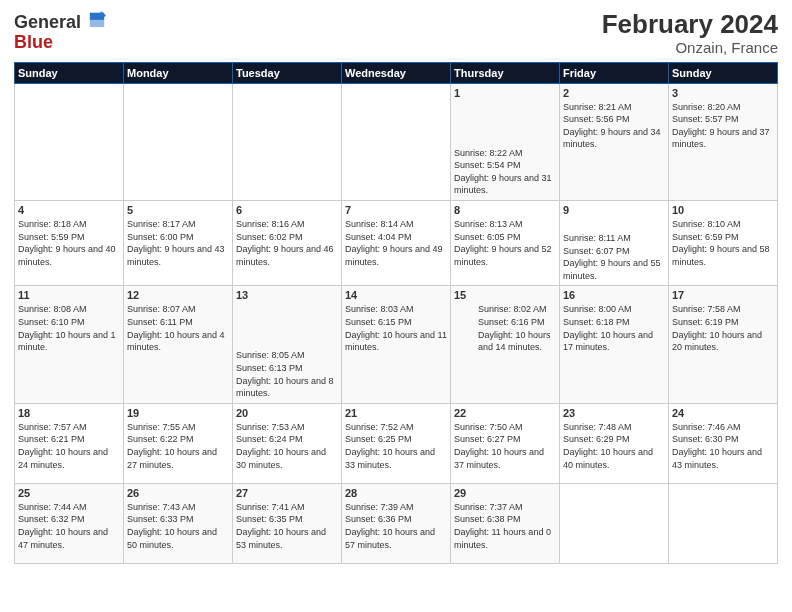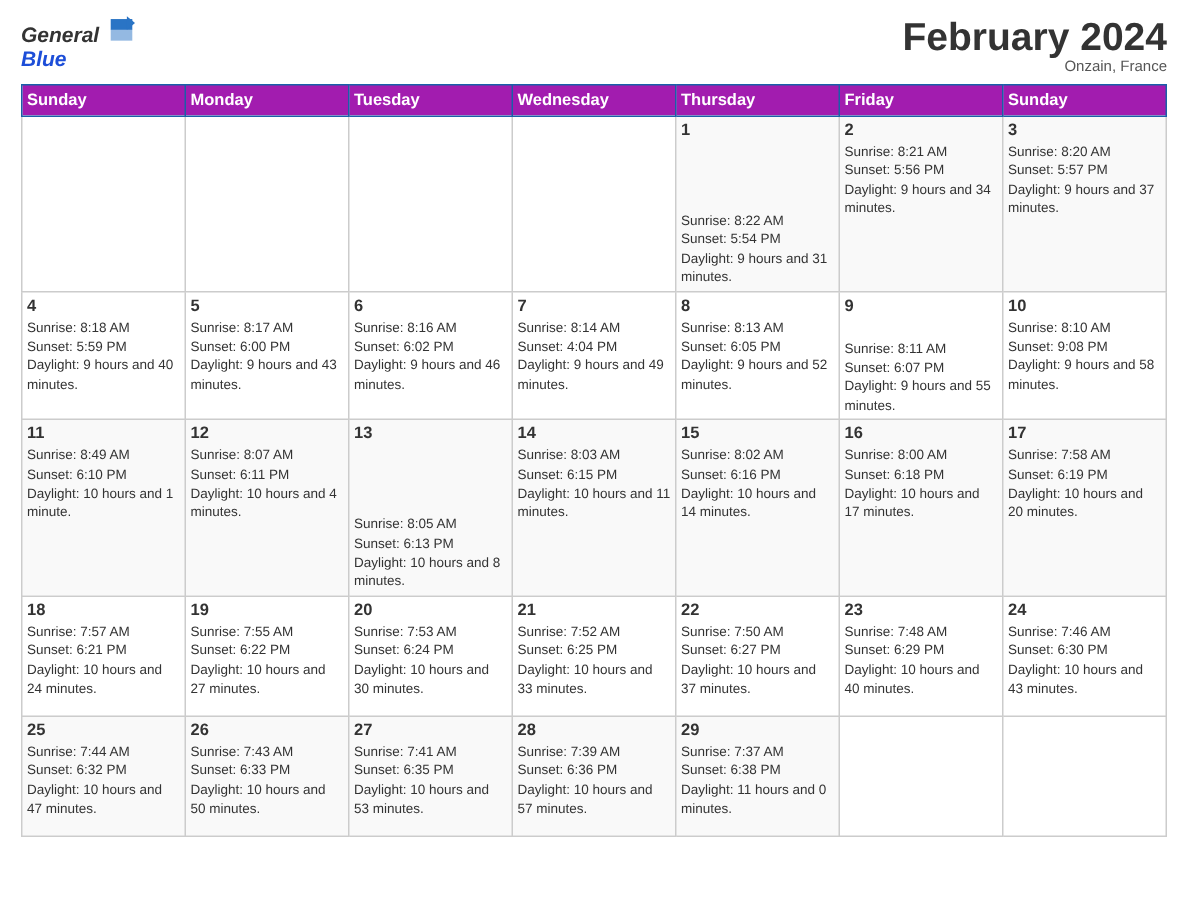--- a/index.html
+++ b/index.html
@@ -20,52 +20,51 @@
       display: flex;
       justify-content: space-between;
       align-items: flex-start;
       margin-bottom: 6px;
     }
     .logo {
       display: flex;
       align-items: center;
     }
     .logo-text {
-      font-size: 14px;
+      font-size: 18px;
       font-weight: bold;
       line-height: 1.1;
-      font-style: italic;
     }
     .logo-general { color: #333; }
-    .logo-blue { color: #1d4ed8; }
+    .logo-blue { color: #b91c1c; }
     .logo-icon {
       width: 18px;
       height: 18px;
       margin-left: 2px;
     }
     .title-block {
       text-align: right;
     }
     .month-title {
       font-size: 26px;
       font-weight: bold;
       color: #333;
       line-height: 1.1;
     }
     .location {
-      font-size: 10px;
+      font-size: 15px;
       color: #555;
     }
     table {
       width: 100%;
       border-collapse: collapse;
       table-layout: fixed;
     }
     thead tr th {
-      background-color: #a21caf;
+      background-color: #0f172a;
       color: #fff;
       font-size: 11px;
       font-weight: bold;
       padding: 4px 3px;
       text-align: left;
       border: 1px solid #1a5fa8;
     }
     tbody tr td {
       border: 1px solid #ccc;
       vertical-align: top;
@@ -191,28 +190,28 @@
           </td>
           <td>
             <span class="day-num">9</span>
             <div class="day-info" style="white-space: pre-line; margin-top: 16px;">Sunrise: 8:11 AM
 Sunset: 6:07 PM
 Daylight: 9 hours and 55 minutes.</div>
           </td>
           <td>
             <span class="day-num">10</span>
             <div class="day-info" style="white-space: pre-line;">Sunrise: 8:10 AM
-Sunset: 9:08 PM
+Sunset: 6:59 PM
 Daylight: 9 hours and 58 minutes.</div>
           </td>
         </tr>
         <tr>
           <td>
             <span class="day-num">11</span>
-            <div class="day-info" style="white-space: pre-line;">Sunrise: 8:49 AM
+            <div class="day-info" style="white-space: pre-line;">Sunrise: 8:08 AM
 Sunset: 6:10 PM
 Daylight: 10 hours and 1 minute.</div>
           </td>
           <td>
             <span class="day-num">12</span>
             <div class="day-info" style="white-space: pre-line;">Sunrise: 8:07 AM
 Sunset: 6:11 PM
 Daylight: 10 hours and 4 minutes.</div>
           </td>
           <td>
@@ -222,21 +221,21 @@
 Daylight: 10 hours and 8 minutes.</div>
           </td>
           <td>
             <span class="day-num">14</span>
             <div class="day-info" style="white-space: pre-line;">Sunrise: 8:03 AM
 Sunset: 6:15 PM
 Daylight: 10 hours and 11 minutes.</div>
           </td>
           <td>
             <span class="day-num">15</span>
-            <div class="day-info" style="white-space: pre-line;">Sunrise: 8:02 AM
+            <div class="day-info" style="white-space: pre-line; margin-left: 24px;">Sunrise: 8:02 AM
 Sunset: 6:16 PM
 Daylight: 10 hours and 14 minutes.</div>
           </td>
           <td>
             <span class="day-num">16</span>
             <div class="day-info" style="white-space: pre-line;">Sunrise: 8:00 AM
 Sunset: 6:18 PM
 Daylight: 10 hours and 17 minutes.</div>
           </td>
           <td>

